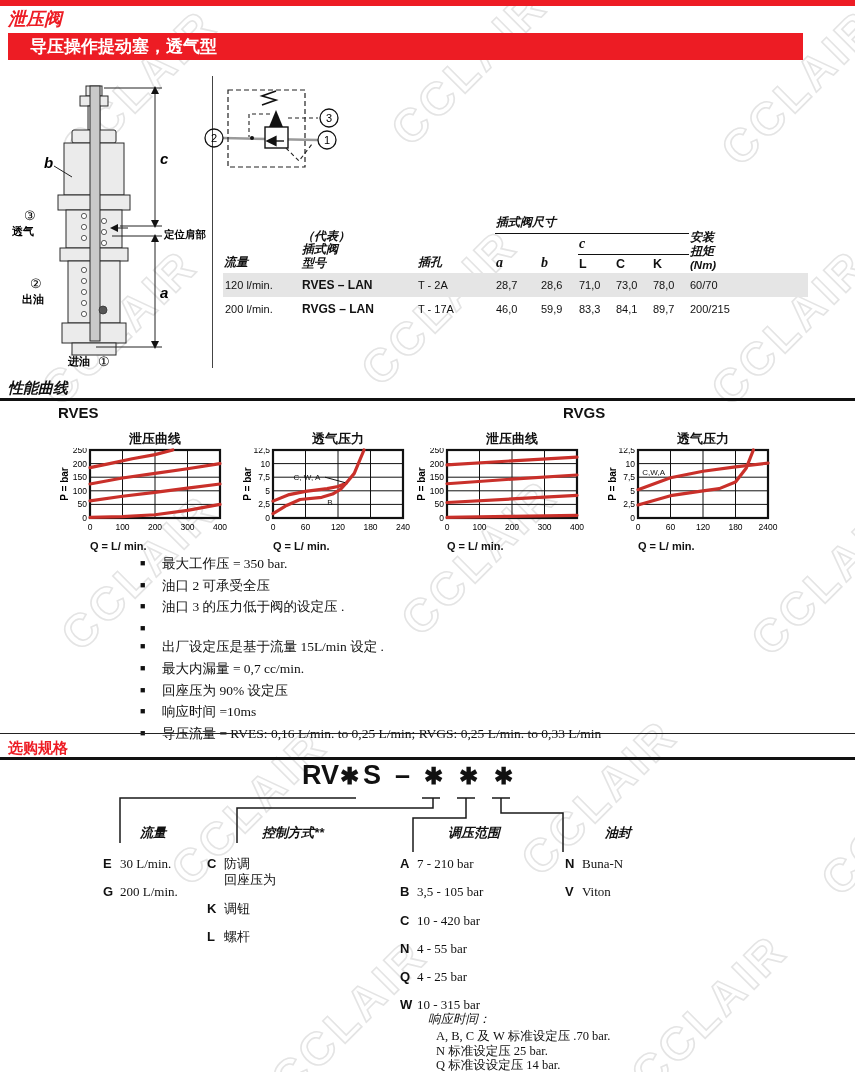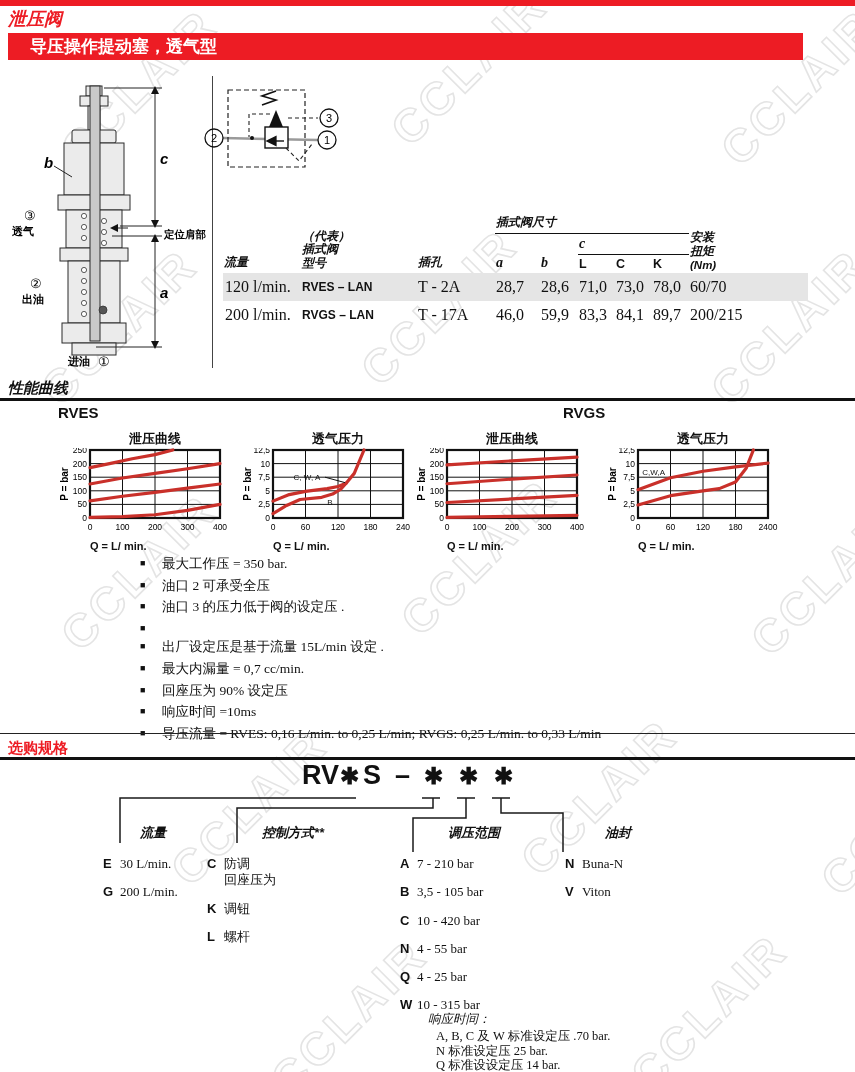--- a/index.html
+++ b/index.html
@@ -23,21 +23,21 @@
   
   #vdivider { left:212px; top:76px; width:1px; height:292px; background:#444; }
   
   #spec { left:223px; top:212px; width:585px; border-collapse:collapse; font-size:12px; }
   #spec th, #spec td { padding:2px 1px; text-align:left; vertical-align:bottom; }
   #spec th.cjk { font-weight:bold; font-style:italic; font-size:12px; }
   #spec th.abc { font-family:"Liberation Serif",serif; font-style:italic; font-size:14px; font-weight:bold; }
   #spec th.lck { font-weight:bold; font-size:12.5px; }
   #spec th.grp { border-bottom:1.5px solid #111; padding-bottom:2px; }
   #spec .pre { white-space:pre-line; line-height:1.15; }
-  #spec td { font-family:Liberation Serif, serif; font-size:16px; padding:5px 1px; vertical-align:middle; }
+  #spec td { font-family:Liberation Sans, sans-serif; font-size:11px; padding:5px 1px; vertical-align:middle; }
   #spec td.model { font-family:"Liberation Sans",sans-serif; font-weight:bold; font-size:12px; }
   #spec td.flow { text-align:left; padding-left:2px; }
   #spec tr.band td { background:#e5e5e5; }
   
   .hr-thick { left:0; width:855px; height:3px; background:#111; }
   .hr-thin  { left:0; width:855px; height:1px; background:#222; }
   #perf-head { left:8px; top:379px; font-size:15px; font-weight:bold; font-style:italic; color:#111; }
   #order-head { left:8px; top:739px; font-size:15px; font-weight:bold; color:#ed1c24; }
   .grp-label { font-size:15px; font-weight:bold; }
   

